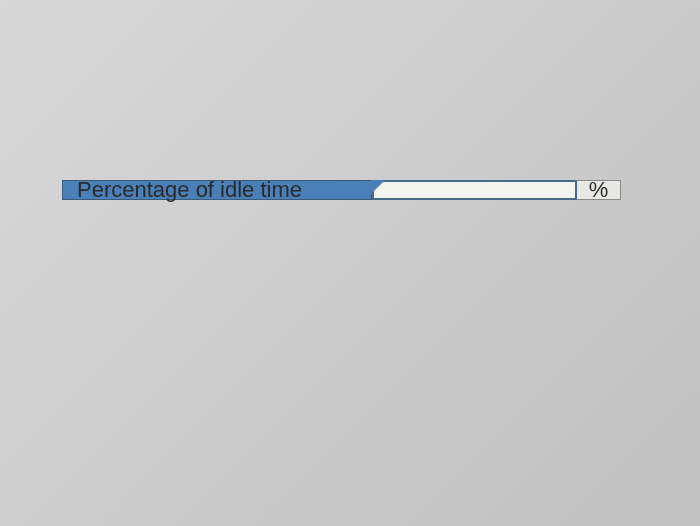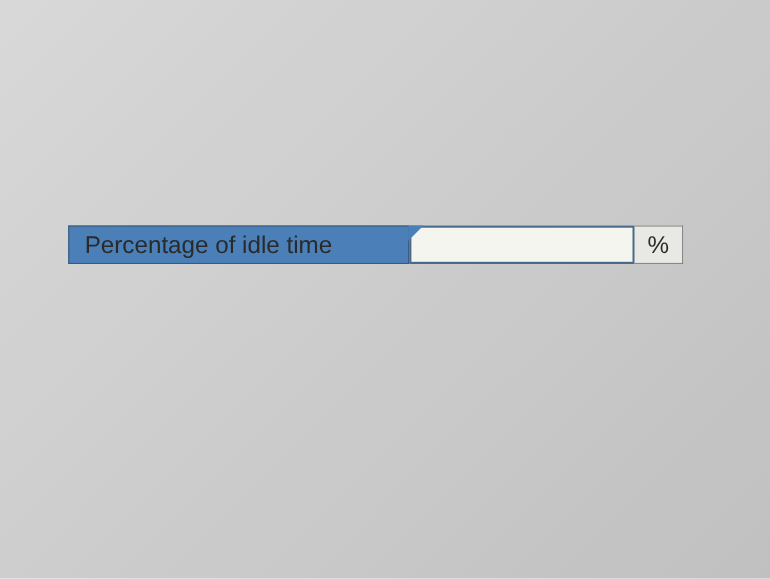--- a/index.html
+++ b/index.html
@@ -10,25 +10,25 @@
     body {
       width: 700px;
       height: 526px;
       background: linear-gradient(135deg, #d8d8d8 0%, #cccccc 50%, #c0c0c0 100%);
       font-family: Arial, Helvetica, sans-serif;
       position: relative;
       overflow: hidden;
     }
     .row {
       position: absolute;
-      top: 205px;
+      top: 180px;
       left: 62px;
       display: flex;
       align-items: stretch;
-      height: 35px;
+      height: 20px;
     }
     .label-cell {
       background: #4a7fb8;
       color: #2a2a2a;
       padding: 6px 12px 6px 14px;
       font-size: 22px;
       border: 1px solid #3a5a7a;
       width: 310px;
       position: relative;
       display: flex;

